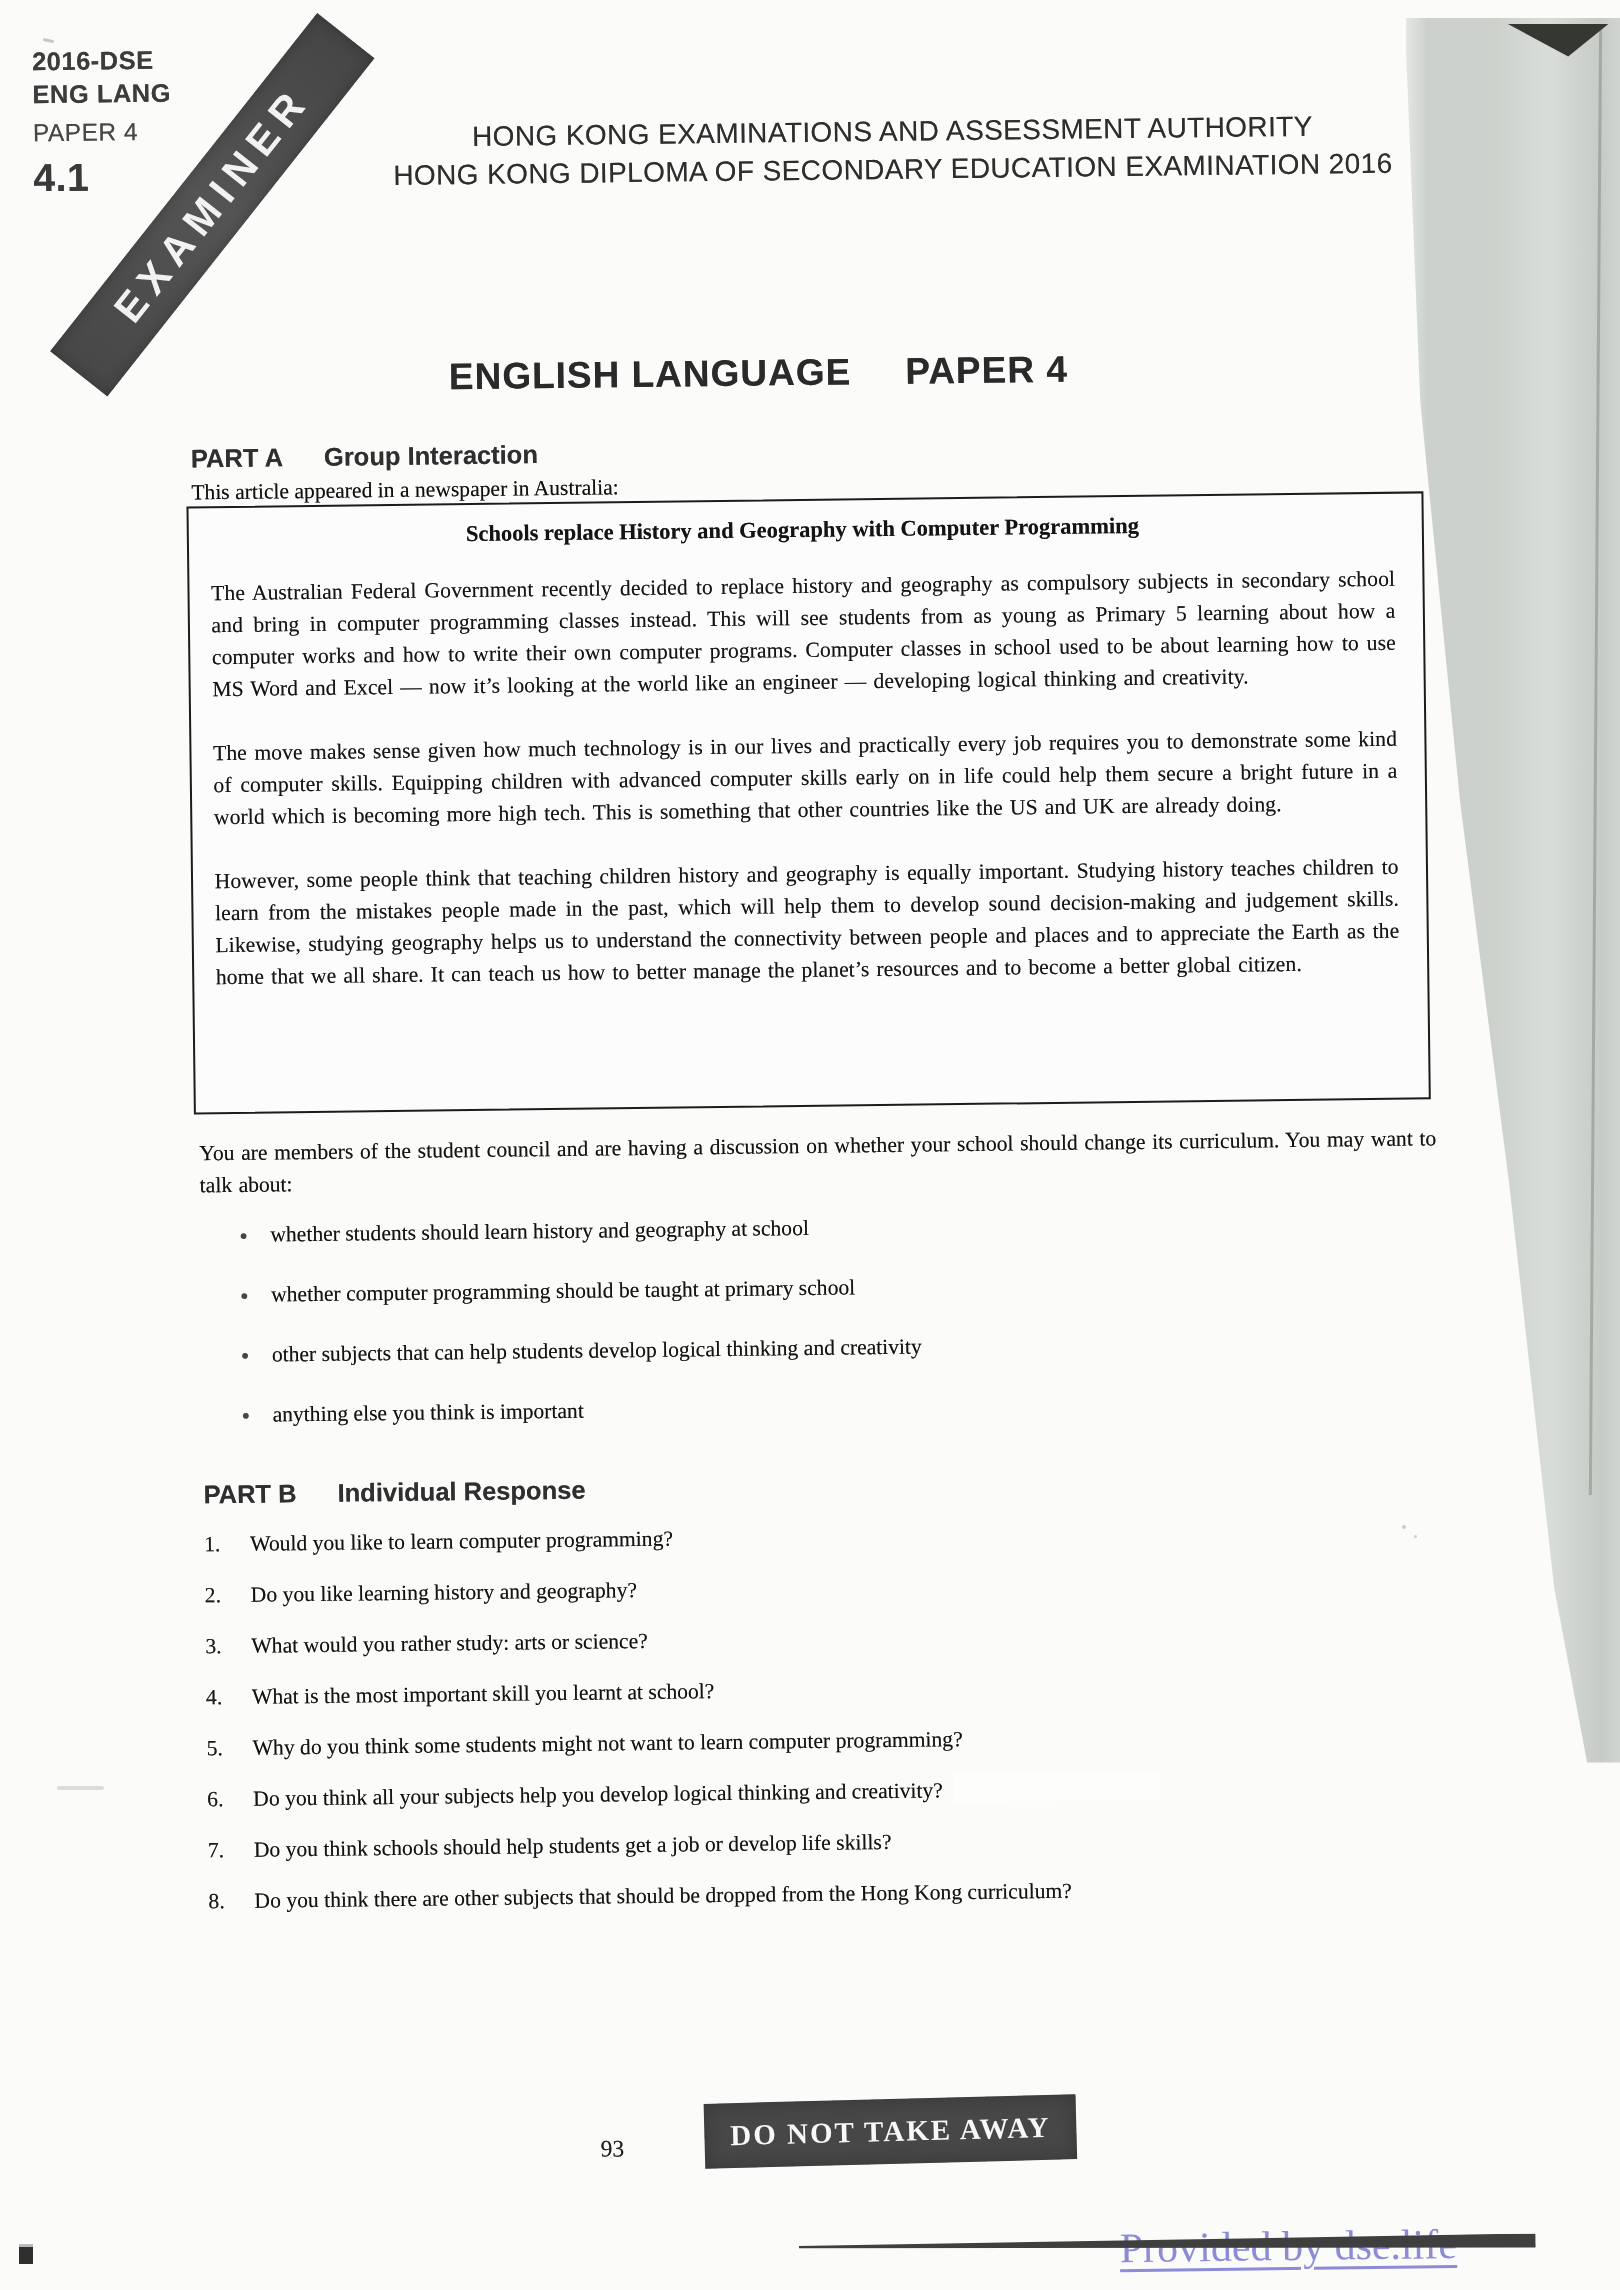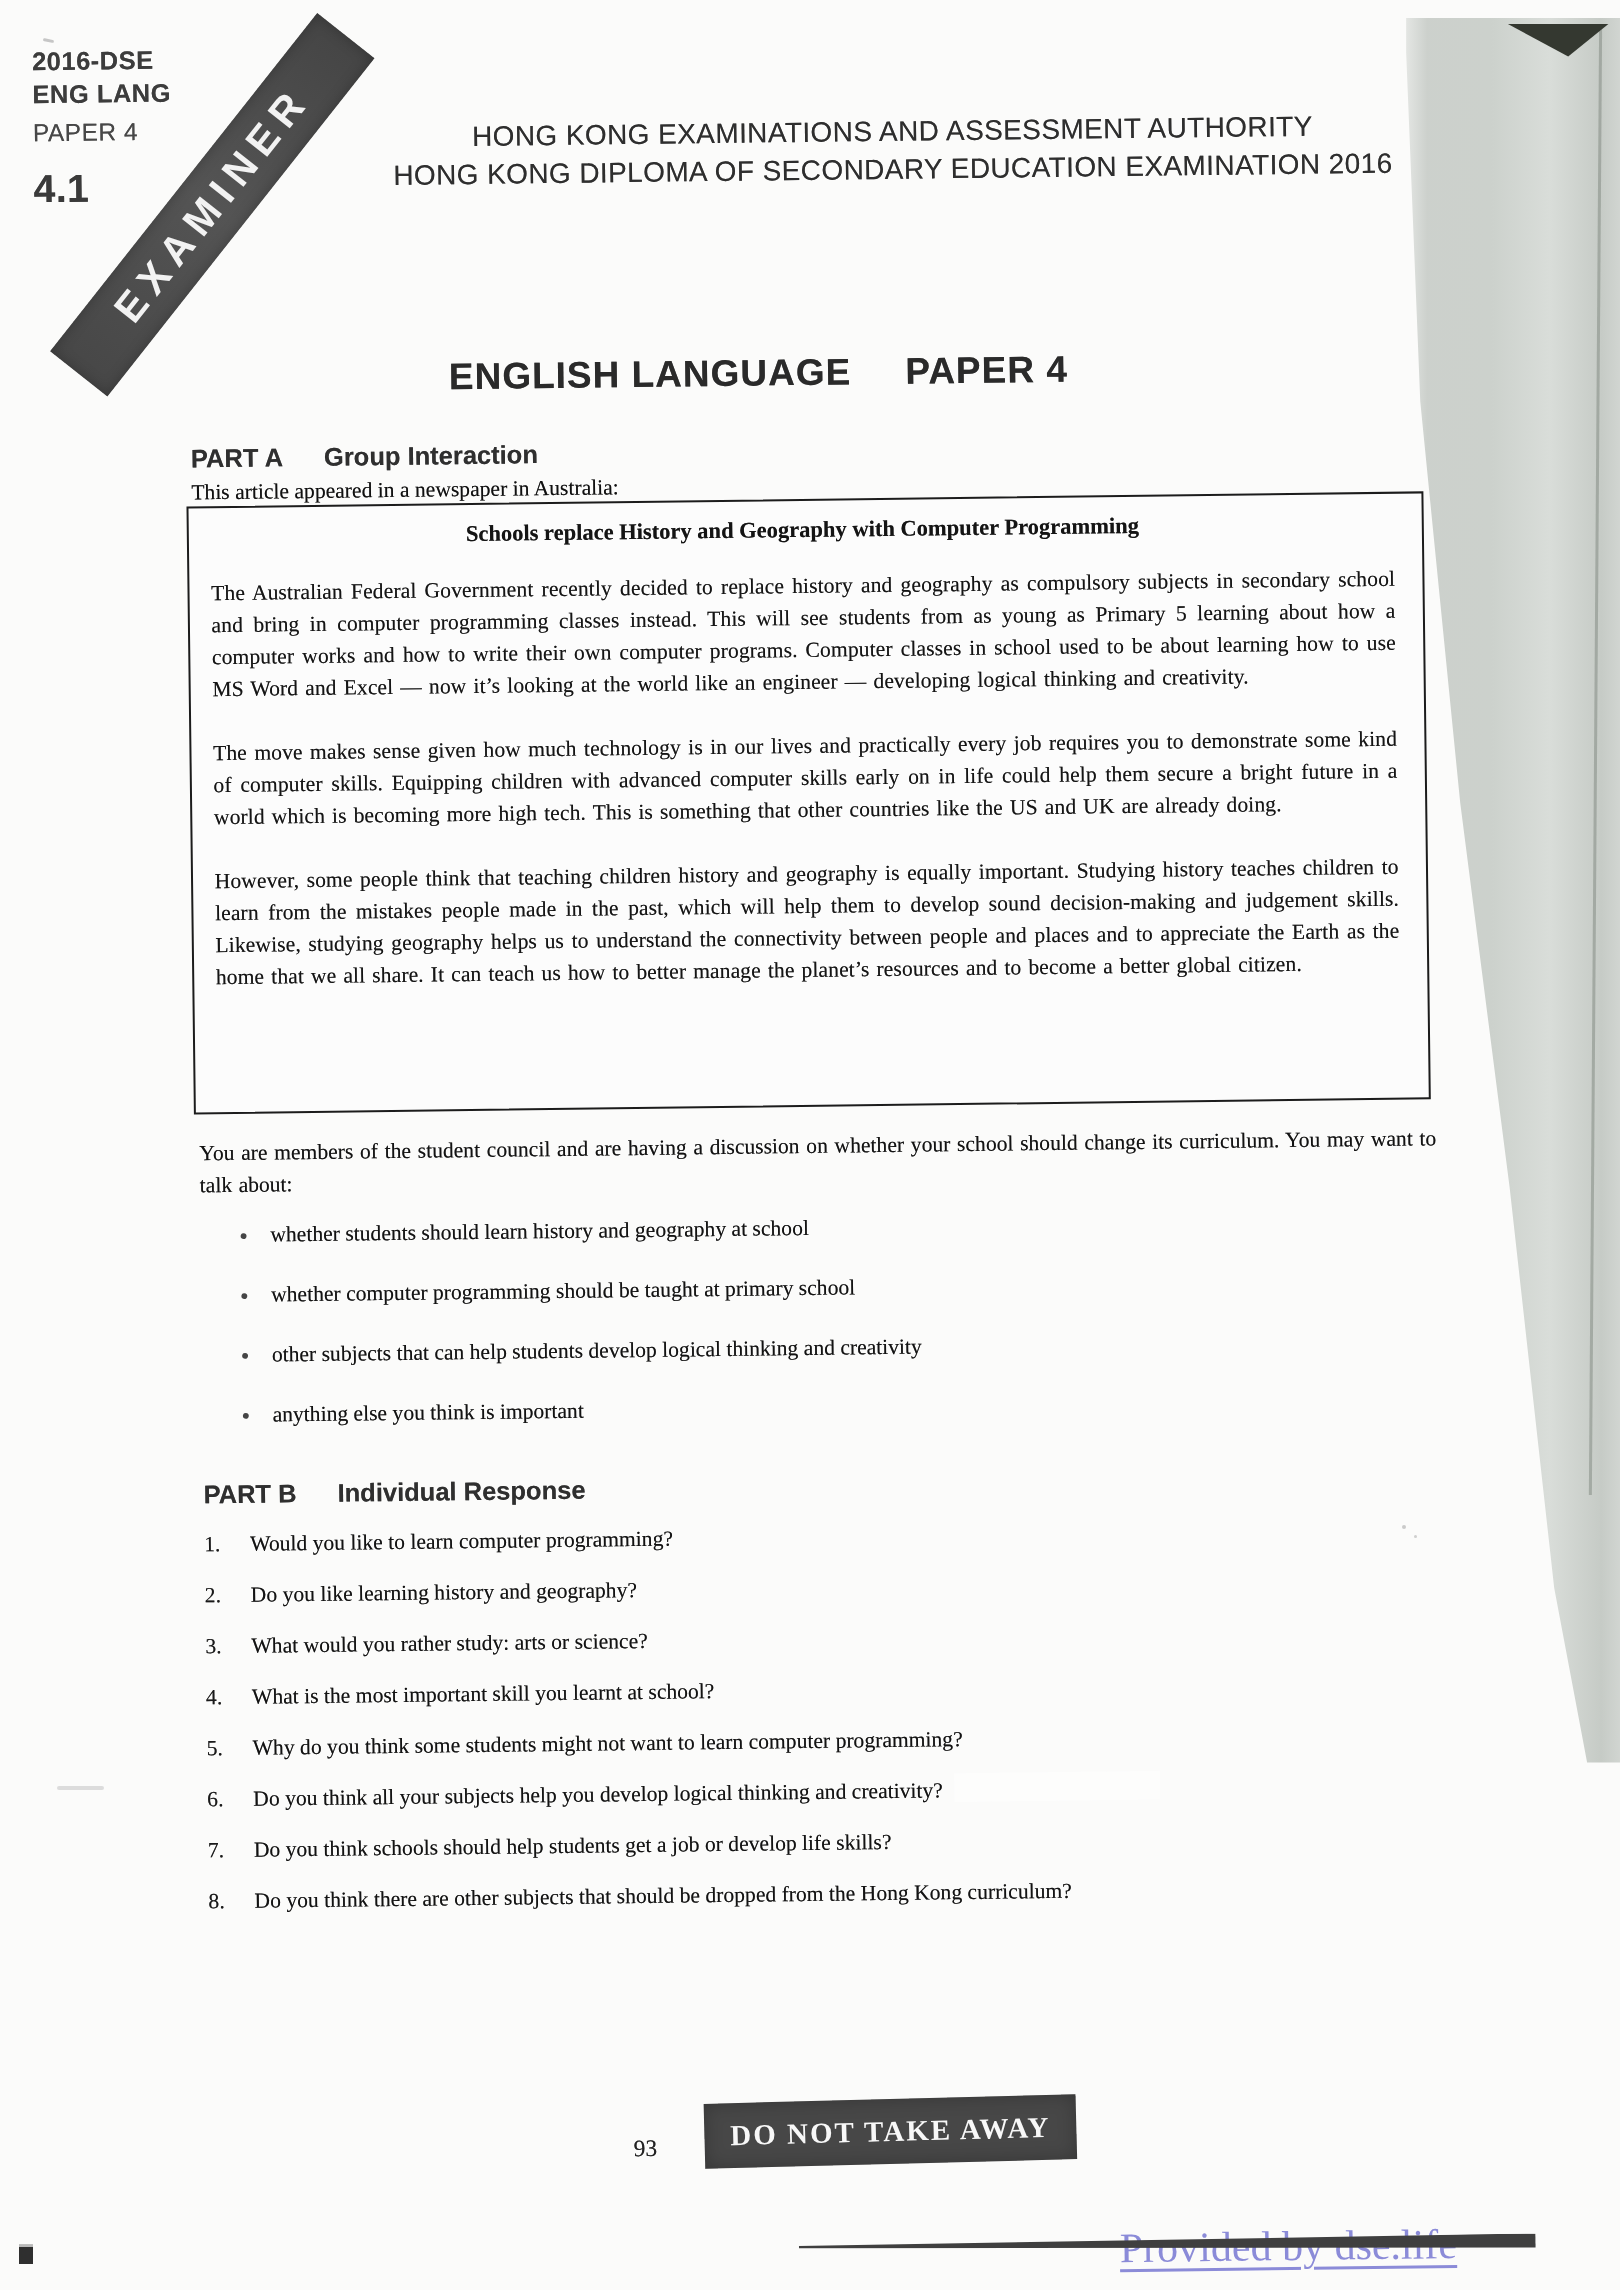--- a/index.html
+++ b/index.html
@@ -18,21 +18,21 @@
     box-shadow:0 -2.9px 0 rgba(120,120,120,.5);}
   
   .content{position:absolute;inset:0;transform:rotate(-.7deg);transform-origin:59px 59px;}
   .ink{text-shadow:0 0 0.4px rgba(10,10,10,.55);}
   .sans{font-family:"Liberation Sans", sans-serif;}
   
   .c-line{position:absolute;left:32px;color:#3c3c3c;letter-spacing:0.5px;white-space:nowrap;}
   .c1{top:47px;font-weight:bold;font-size:25.5px;}
   .c2{top:80px;font-weight:bold;font-size:25.5px;}
   .c3{top:119px;font-size:24.5px;color:#474747;}
-  .c4{top:167px;font-weight:bold;font-size:39px;color:#3a3a3a;}
+  .c4{top:156px;font-weight:bold;font-size:39px;color:#3a3a3a;}
   
   .ribbon{position:absolute;left:-4.9px;top:170px;width:431px;height:73px;
     background:linear-gradient(90deg,#474747,#545454 50%,#454545);
     transform:rotate(-51deg);display:flex;align-items:center;justify-content:center;
     box-shadow:inset 0 0 13.7px rgba(0,0,0,.25);}
   .ribbon span{color:#f2f2f2;font-weight:bold;font-size:41px;letter-spacing:8.8px;
     font-family:"Liberation Sans", sans-serif;white-space:nowrap;}
   
   .authority{position:absolute;left:323px;top:123px;width:1137px;text-align:center;
     font-size:28px;line-height:38px;color:#2e2e2e;letter-spacing:0.4px;white-space:nowrap;}
@@ -60,21 +60,21 @@
   .bullet-row .dot{width:31px;font-size:13.7px;color:#454545;padding-top:4.9px;}
   .bullet-row .btxt{font-size:21.6px;color:#131313;white-space:nowrap;}
   
   .questions{position:absolute;left:186px;top:1534px;}
   .q-row{height:51px;display:flex;align-items:flex-start;}
   .q-row .qnum{width:46px;font-size:21.6px;color:#1a1a1a;}
   .q-row .qtxt{font-size:21.6px;color:#131313;white-space:nowrap;}
   .qfade{position:absolute;left:933px;top:1784px;width:206px;height:29px;
     background:rgba(255,255,255,.42);backdrop-filter:blur(0.6px);}
   
-  .pageno{position:absolute;left:608px;top:2142px;font-size:23.5px;color:#222;}
+  .pageno{position:absolute;left:575px;top:2142px;font-size:23.5px;color:#222;}
   .notice{position:absolute;left:679px;top:2109px;width:372px;height:65px;background:#474747;
     transform:rotate(-.8deg);display:flex;align-items:center;justify-content:center;
     box-shadow:inset 0 0 17.6px rgba(0,0,0,.25);}
   .notice span{color:#f8f8f8;font-weight:bold;font-size:29px;letter-spacing:2px;white-space:nowrap;}
   .watermark{position:absolute;left:1093px;top:2237px;font-size:42px;color:#8b8bd8;
     text-decoration:underline;text-decoration-thickness:2.9px;text-underline-offset:6.9px;white-space:nowrap;}
   .strike{position:absolute;left:772px;top:2250px;width:737px;height:14.7px;background:#3f3f3f;
     clip-path:polygon(0 42%,100% 0,100% 96%,0 58%);transform:rotate(.2deg);}
 </style>
 </head>

